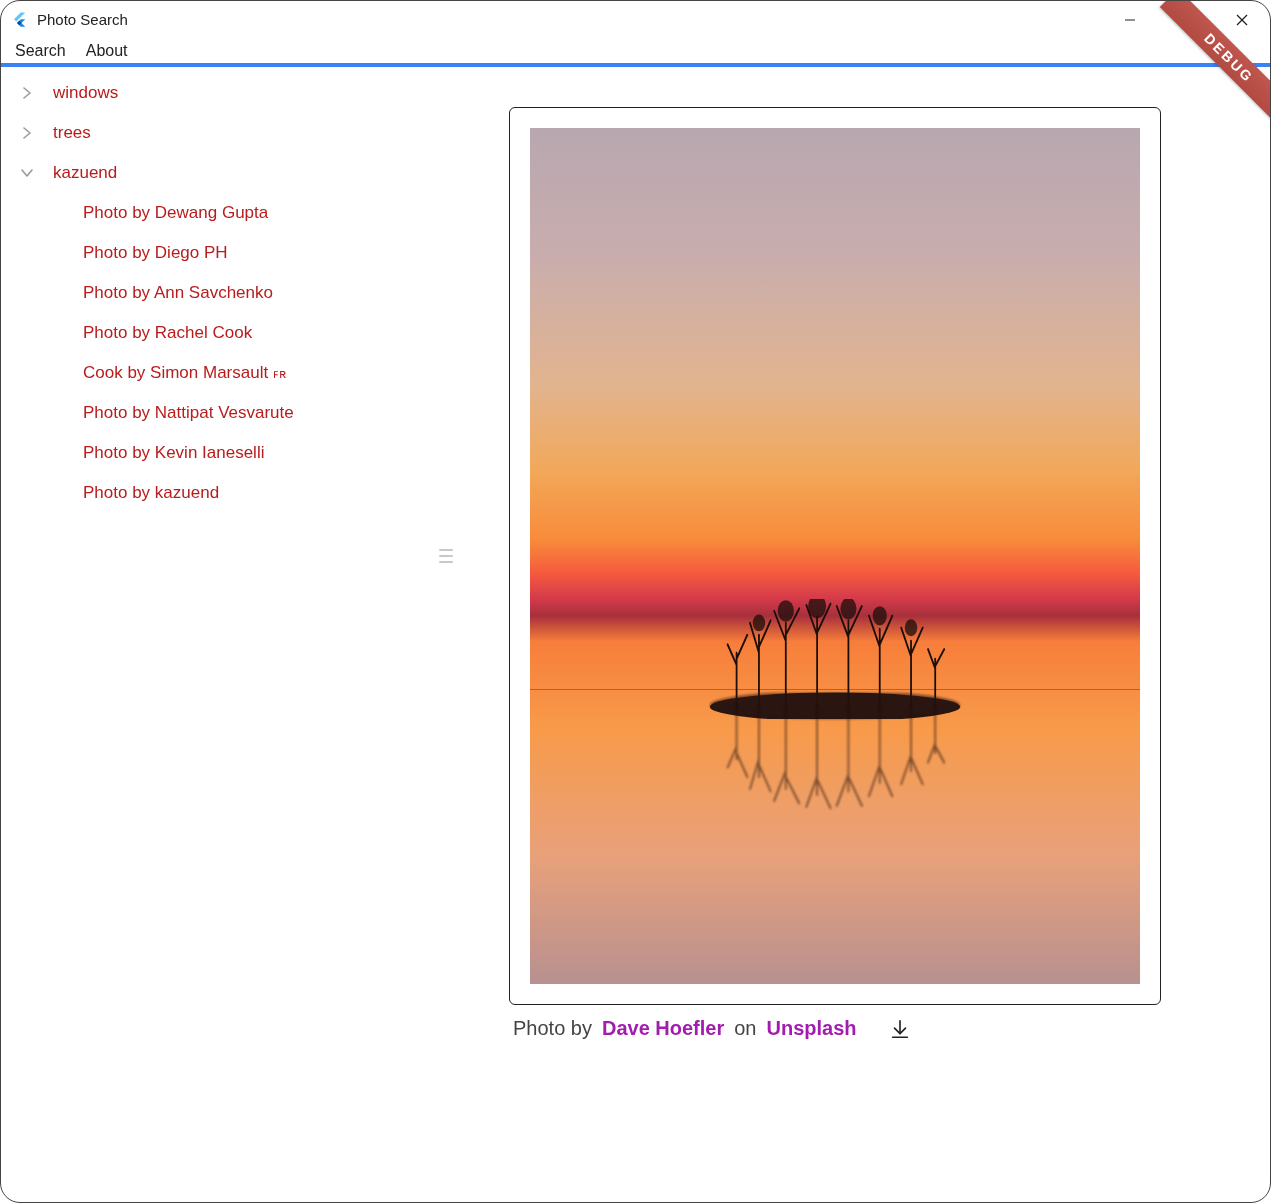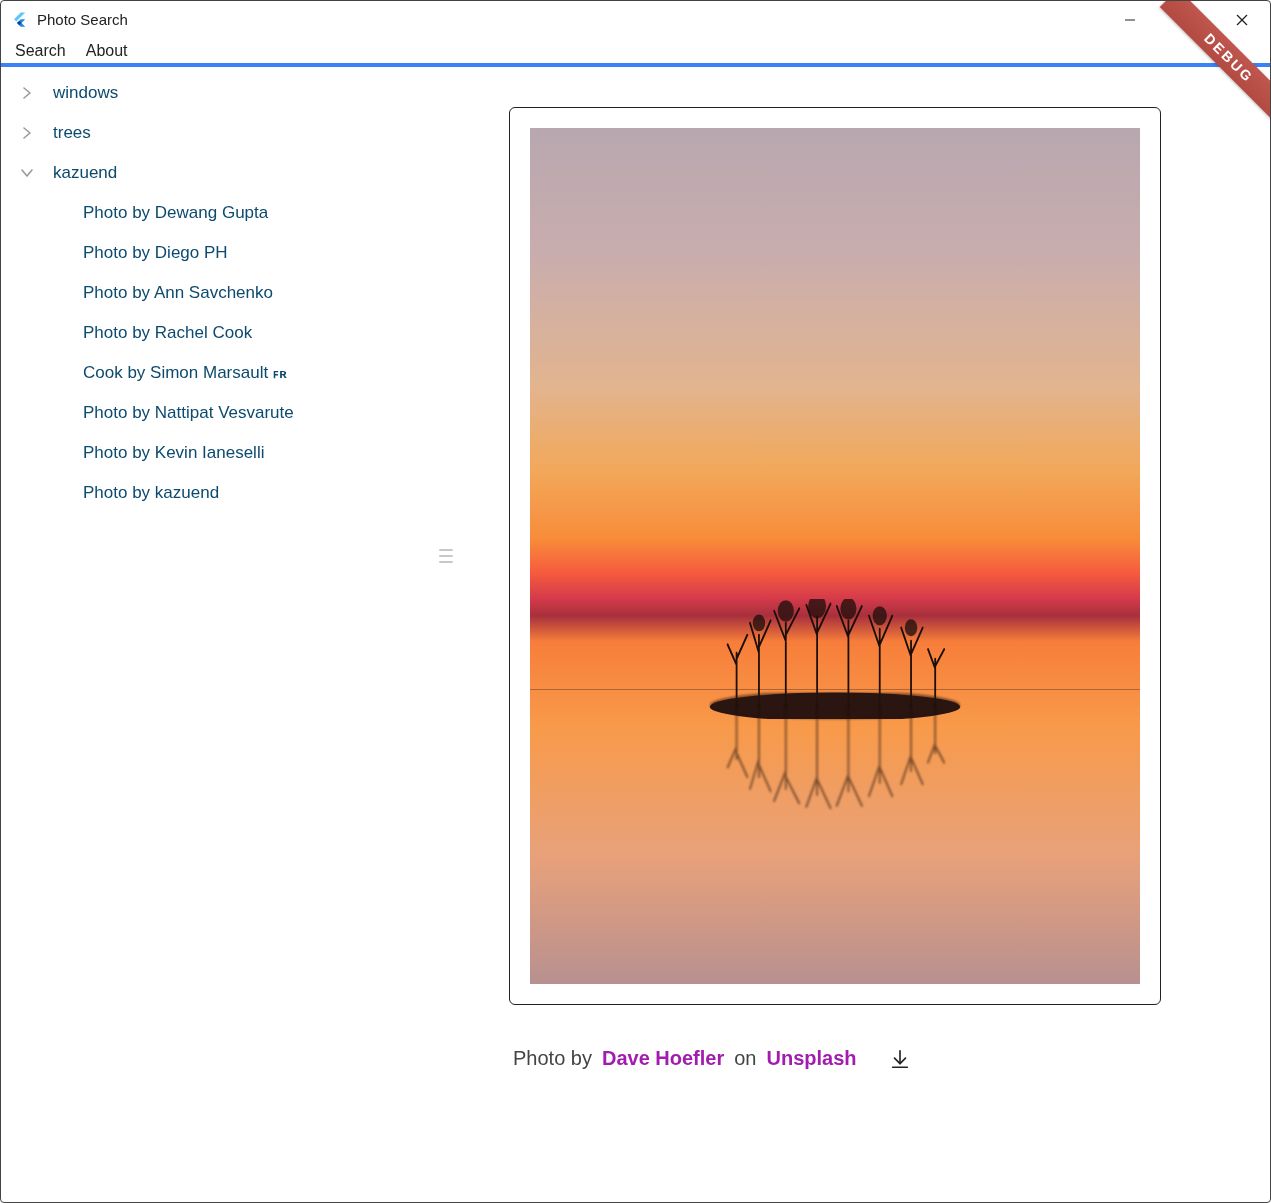--- a/index.html
+++ b/index.html
@@ -7,21 +7,21 @@
   body {
     font-family: "Segoe UI", Tahoma, sans-serif;
     font-size: 15px;
     color: #1a1a1a;
     background: #fff;
   }
   .window {
     width: 1271px;
     height: 1203px;
     border: 1px solid #444;
-    border-radius: 4px;
+    border-radius: 20px;
     position: relative;
     overflow: hidden;
     background: #fff;
     display: flex;
     flex-direction: column;
   }
   
   .titlebar {
     height: 38px;
     display: flex;
@@ -79,21 +79,21 @@
     padding-top: 6px;
     position: relative;
     overflow-y: auto;
   }
   .tree-row {
     display: flex;
     align-items: center;
     height: 40px;
     padding-left: 18px;
     font-size: 17px;
-    color: #0c4a6e;
+    color: #b91c1c;
   }
   .tree-chevron {
     width: 16px; height: 16px;
     display: inline-flex;
     align-items: center;
     justify-content: center;
     color: #9a9a9a;
     margin-right: 18px;
     flex-shrink: 0;
   }
@@ -178,21 +178,21 @@
     transform: translateX(-50%) scaleY(-1);
     top: 66%;
     width: 44%;
     height: 14%;
     opacity: 0.55;
     filter: blur(1.2px);
   }
   .reflection svg { width: 100%; height: 100%; }
 
   .caption-row {
-    margin-top: 42px;
+    margin-top: 12px;
     display: flex;
     align-items: center;
     font-size: 20px;
     color: #444;
     gap: 10px;
     padding-left: 4px;
   }
   .caption-row .link {
     color: #a21caf;
     font-weight: bold;
@@ -298,21 +298,21 @@
         <span class="label">Photo by Diego PH</span>
       </div>
       <div class="tree-row child">
         <span class="label">Photo by Ann Savchenko</span>
       </div>
       <div class="tree-row child">
         <span class="label">Photo by Rachel Cook</span>
       </div>
       <div class="tree-row child">
         <span class="label">
-          <span>Cook by Simon Marsault </span><span style="font-size:0.75em; letter-spacing:1px;font-weight:bold;">ꜰʀ</span>
+          <span>Cook by Simon Marsault </span><span style="font-size:0.75em; letter-spacing:1px;">ꜰʀ</span>
         </span>
       </div>
       <div class="tree-row child">
         <span class="label">Photo by Nattipat Vesvarute</span>
       </div>
       <div class="tree-row child">
         <span class="label">Photo by Kevin Ianeselli</span>
       </div>
       <div class="tree-row child">
         <span class="label">Photo by kazuend</span>

